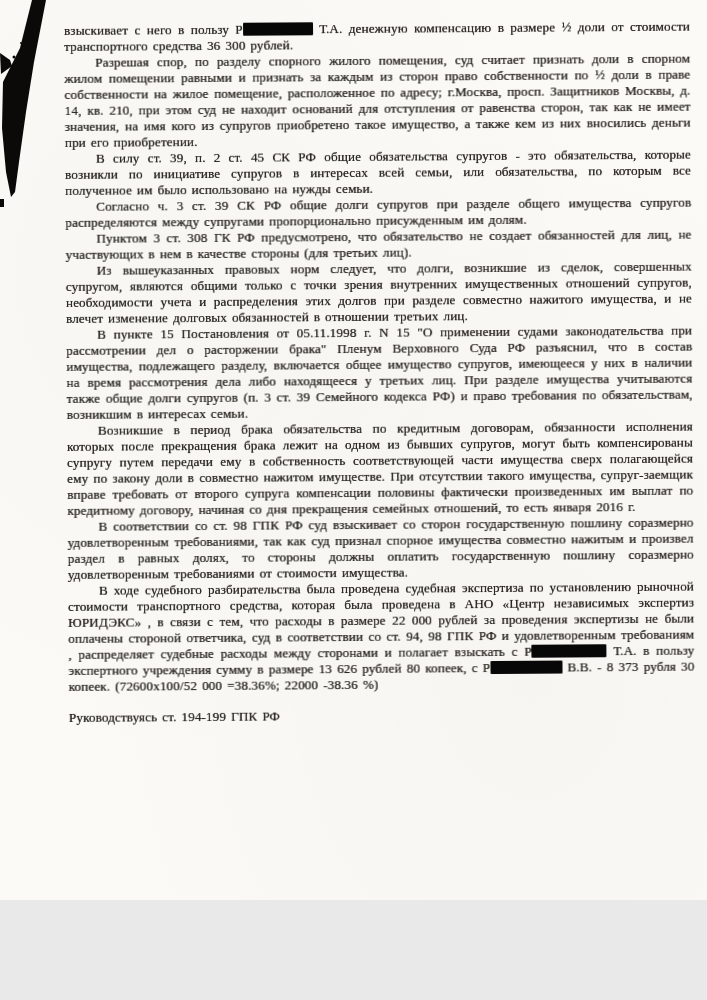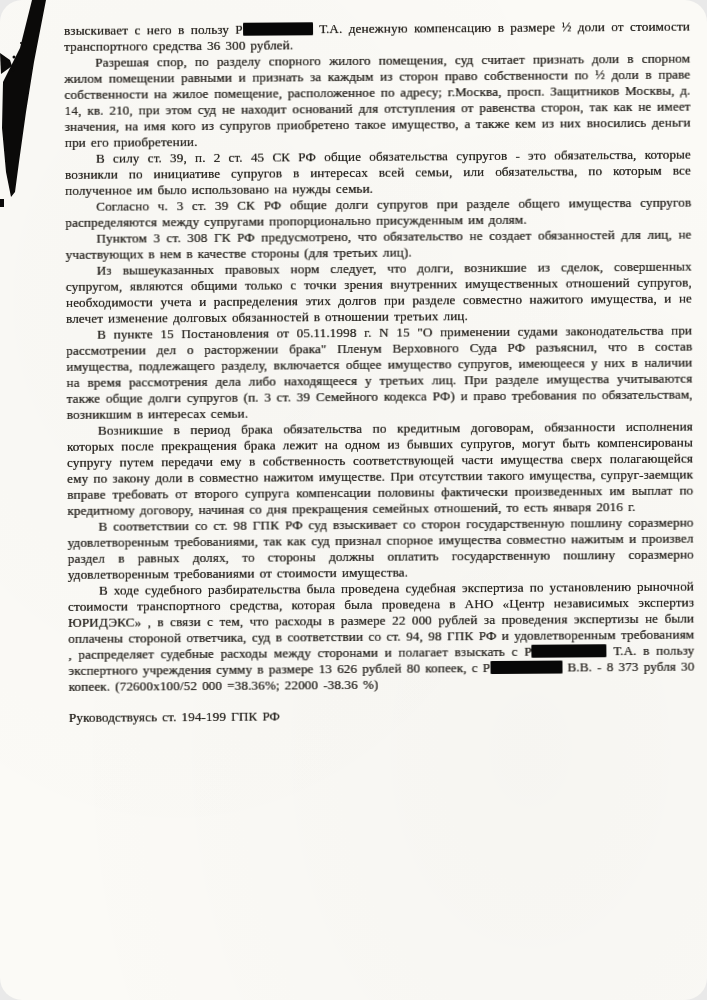--- a/index.html
+++ b/index.html
@@ -3,27 +3,26 @@
 <meta charset="utf-8">
 <style>
   html, body { margin: 0; padding: 0; }
   body {
     width: 707px; height: 1000px;
     background: #e9e9e9;
     font-family: "Liberation Serif", serif;
   }
   .page {
     position: relative;
-    width: 707px; height: 1000px;
+    width: 707px; height: 900px;
     overflow: hidden;
     background:
       radial-gradient(ellipse at 25% 30%, rgba(0,0,0,0.015), transparent 60%),
       radial-gradient(ellipse at 75% 75%, rgba(0,0,0,0.02), transparent 65%),
       var(--paper, #fbfaf6);
-    border-radius: 22px;
   }
   .scan-artifact {
     position: absolute; left: 0; top: 0;
     width: 60px; height: 230px;
     pointer-events: none;
   }
   .doc {
     position: absolute;
     left: 64px; top: 23px; width: 626px;
     color: var(--ink, #26231e);

